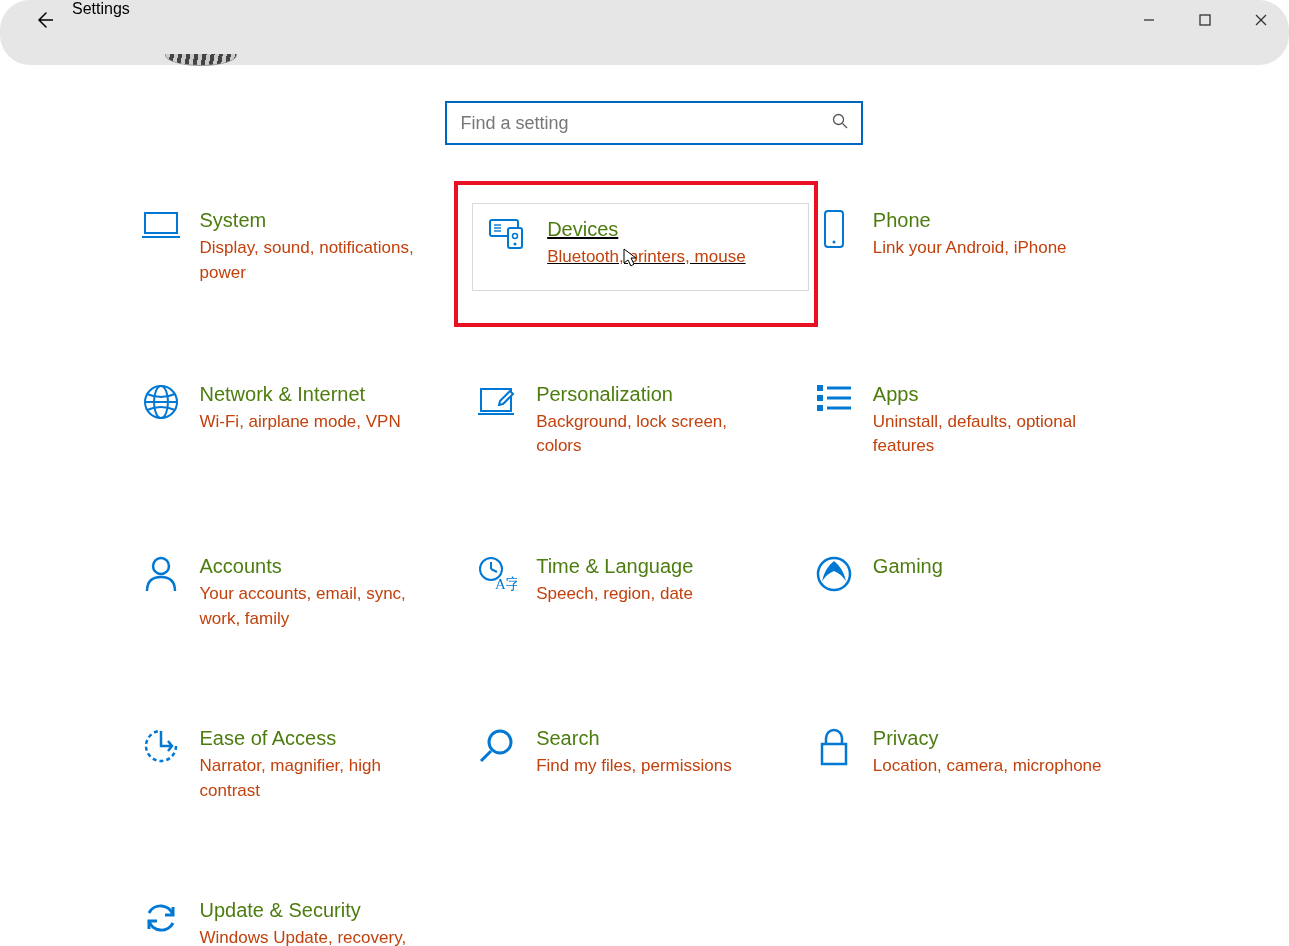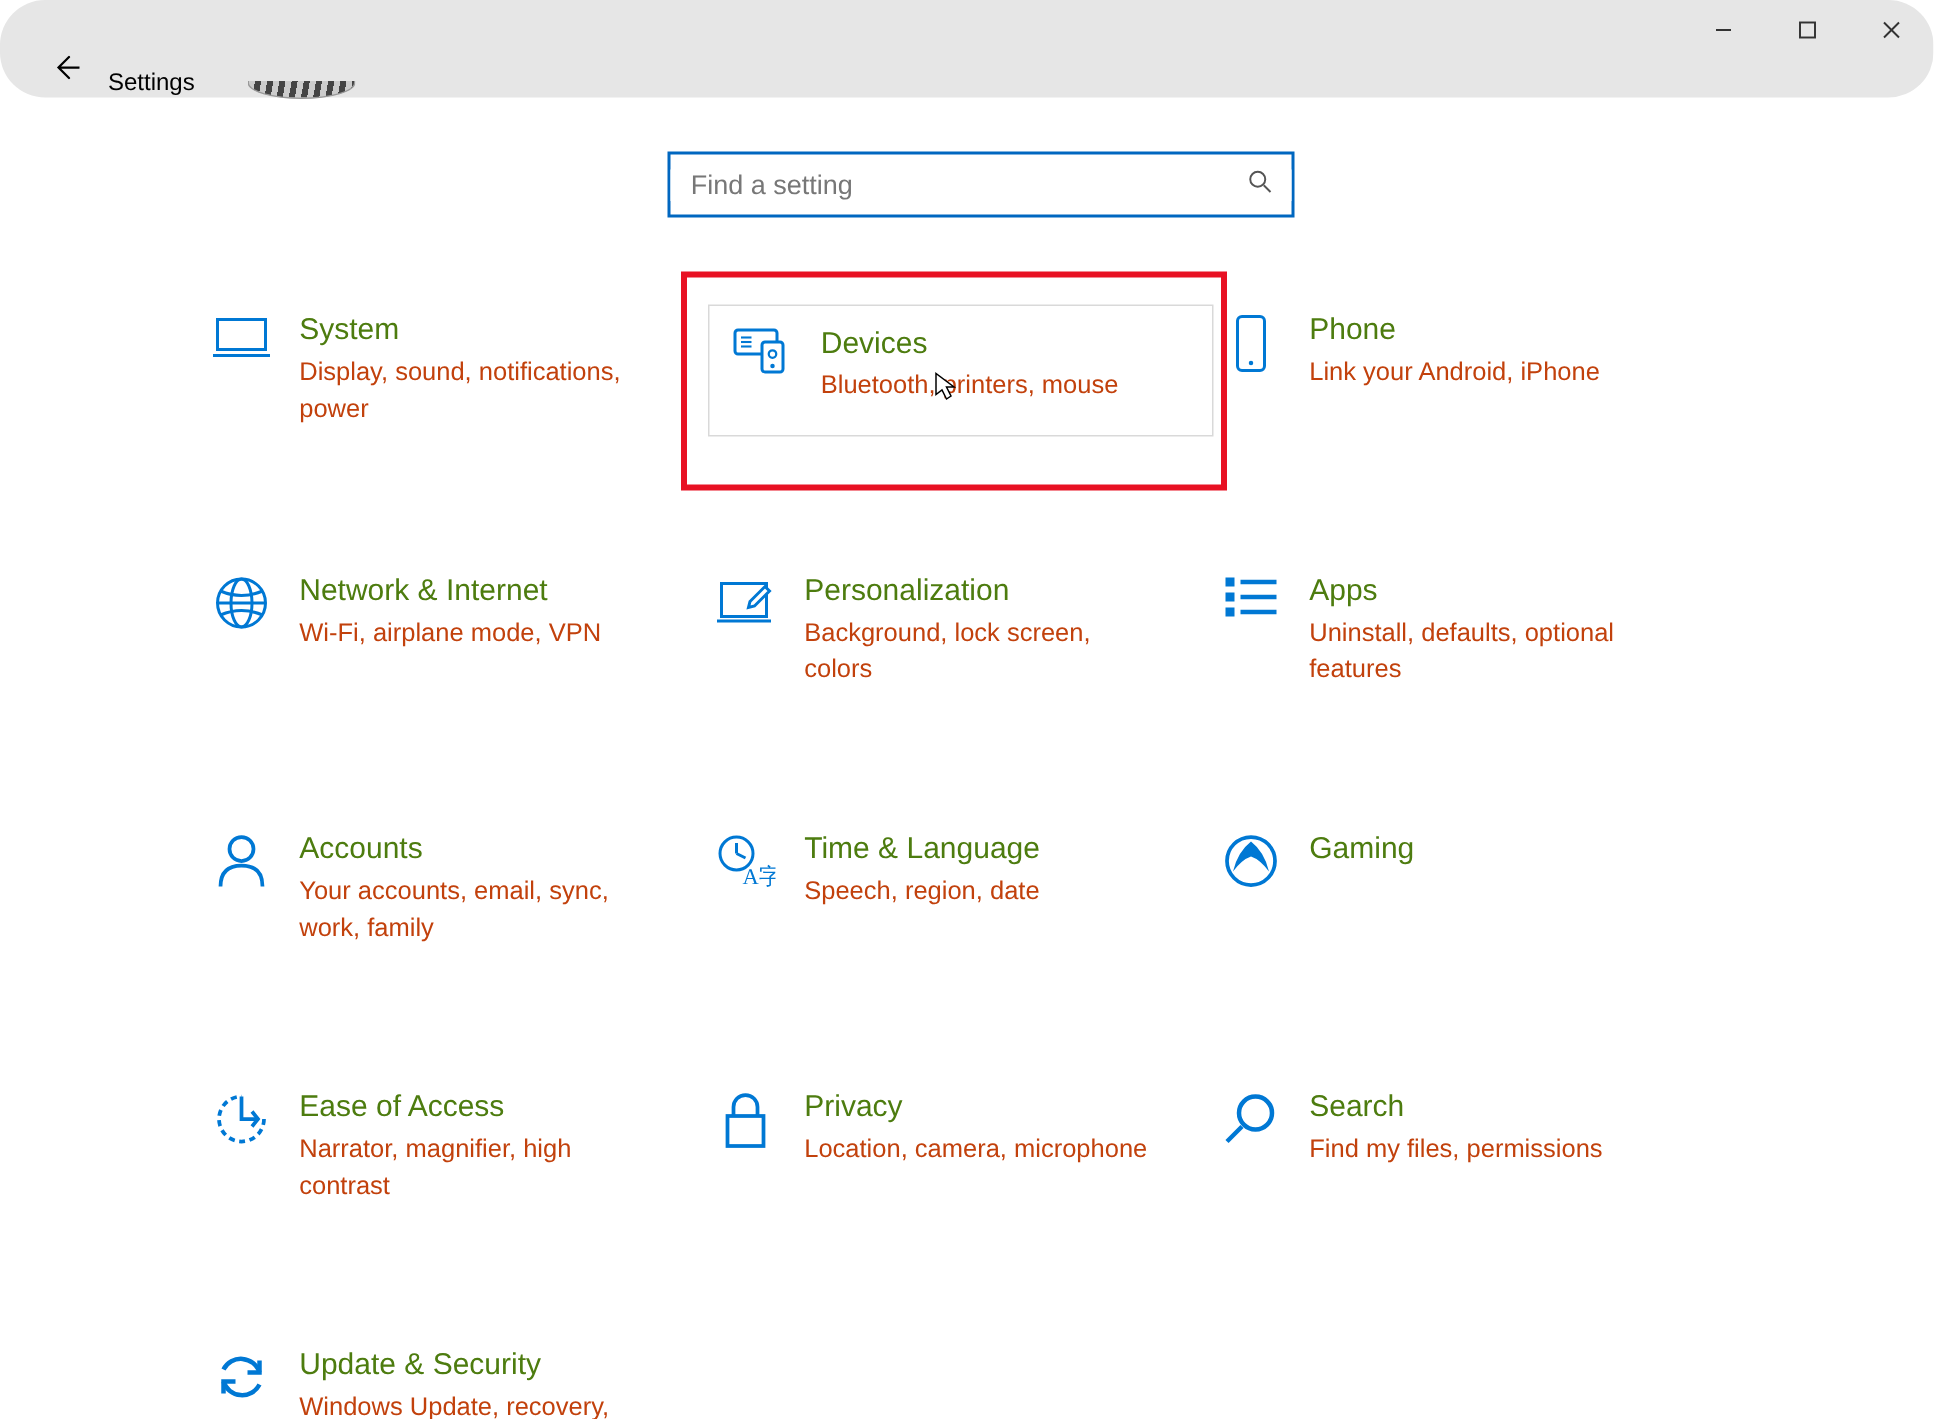--- a/index.html
+++ b/index.html
@@ -7,21 +7,21 @@
       font-family: "Segoe UI", Tahoma, sans-serif;
       background: #fff;
       width: 1289px;
       height: 946px;
       overflow: hidden;
     }
     .titlebar {
       height: 65px;
       background: #e6e6e6;
       display: flex;
-      align-items: flex-end;
+      align-items: flex-start;
       padding: 0 10px;
       position: relative;
       border-radius: 30px;
     }
     .back-btn {
       width: 40px; height: 40px;
       display: flex; align-items: center; justify-content: center;
       margin: 0 8px 0 14px;
     }
     .title-text {
@@ -169,21 +169,21 @@
           </svg>
       </div>
       <div class="tile-text">
         <div class="tile-title">System</div>
         <div class="tile-desc">Display, sound, notifications, power</div>
       </div>
     </div>
 
     <div class="highlight-wrap">
       <div class="highlight-inner">
-        <div class="tile" style="padding:0;">
+        <div class="tile" style="padding:0;text-decoration:underline;">
           <div class="tile-icon">
             <svg width="40" height="34" viewBox="0 0 40 34">
               <rect x="2" y="2" width="28" height="16" rx="2" stroke="#0078d4" stroke-width="2" fill="none"></rect>
               <line x1="6" y1="7" x2="13" y2="7" stroke="#0078d4" stroke-width="1.4"></line>
               <line x1="6" y1="10" x2="13" y2="10" stroke="#0078d4" stroke-width="1.4"></line>
               <line x1="6" y1="13" x2="13" y2="13" stroke="#0078d4" stroke-width="1.4"></line>
               <rect x="20" y="10" width="14" height="20" rx="2" stroke="#0078d4" stroke-width="2" fill="#fff"></rect>
               <circle cx="27" cy="18" r="2.5" stroke="#0078d4" stroke-width="1.5" fill="none"></circle>
               <circle cx="27" cy="26" r="1.5" fill="#0078d4"></circle>
             </svg>
@@ -308,41 +308,41 @@
         </svg>
       </div>
       <div class="tile-text">
         <div class="tile-title">Ease of Access</div>
         <div class="tile-desc">Narrator, magnifier, high contrast</div>
       </div>
     </div>
 
     <div class="tile">
       <div class="tile-icon">
+        <svg width="38" height="38" viewBox="0 0 38 38">
+          <circle cx="22" cy="15" r="11" stroke="#0078d4" stroke-width="3" fill="none"></circle>
+          <line x1="13" y1="24" x2="3" y2="34" stroke="#0078d4" stroke-width="3"></line>
+        </svg>
+      </div>
+      <div class="tile-text">
+        <div class="tile-title">Search</div>
+        <div class="tile-desc">Find my files, permissions</div>
+      </div>
+    </div>
+
+    <div class="tile">
+      <div class="tile-icon">
         <svg width="32" height="40" viewBox="0 0 32 40">
           <rect x="4" y="17" width="24" height="20" stroke="#0078d4" stroke-width="2.5" fill="none"></rect>
           <path d="M8 17 V11 a8 8 0 0 1 16 0 V17" stroke="#0078d4" stroke-width="2.5" fill="none"></path>
         </svg>
       </div>
       <div class="tile-text">
         <div class="tile-title">Privacy</div>
         <div class="tile-desc">Location, camera, microphone</div>
-      </div>
-    </div>
-
-    <div class="tile">
-      <div class="tile-icon">
-        <svg width="38" height="38" viewBox="0 0 38 38">
-          <circle cx="22" cy="15" r="11" stroke="#0078d4" stroke-width="3" fill="none"></circle>
-          <line x1="13" y1="24" x2="3" y2="34" stroke="#0078d4" stroke-width="3"></line>
-        </svg>
-      </div>
-      <div class="tile-text">
-        <div class="tile-title">Search</div>
-        <div class="tile-desc">Find my files, permissions</div>
       </div>
     </div>
 
     <div class="tile">
       <div class="tile-icon">
         <svg width="38" height="38" viewBox="0 0 38 38">
           <path d="M7 14 A13 13 0 0 1 31 16" stroke="#0078d4" stroke-width="3" fill="none"></path>
           <path d="M31 8 L31 16 L23 16" stroke="#0078d4" stroke-width="3" fill="none"></path>
           <path d="M31 24 A13 13 0 0 1 7 22" stroke="#0078d4" stroke-width="3" fill="none"></path>
           <path d="M7 30 L7 22 L15 22" stroke="#0078d4" stroke-width="3" fill="none"></path>

